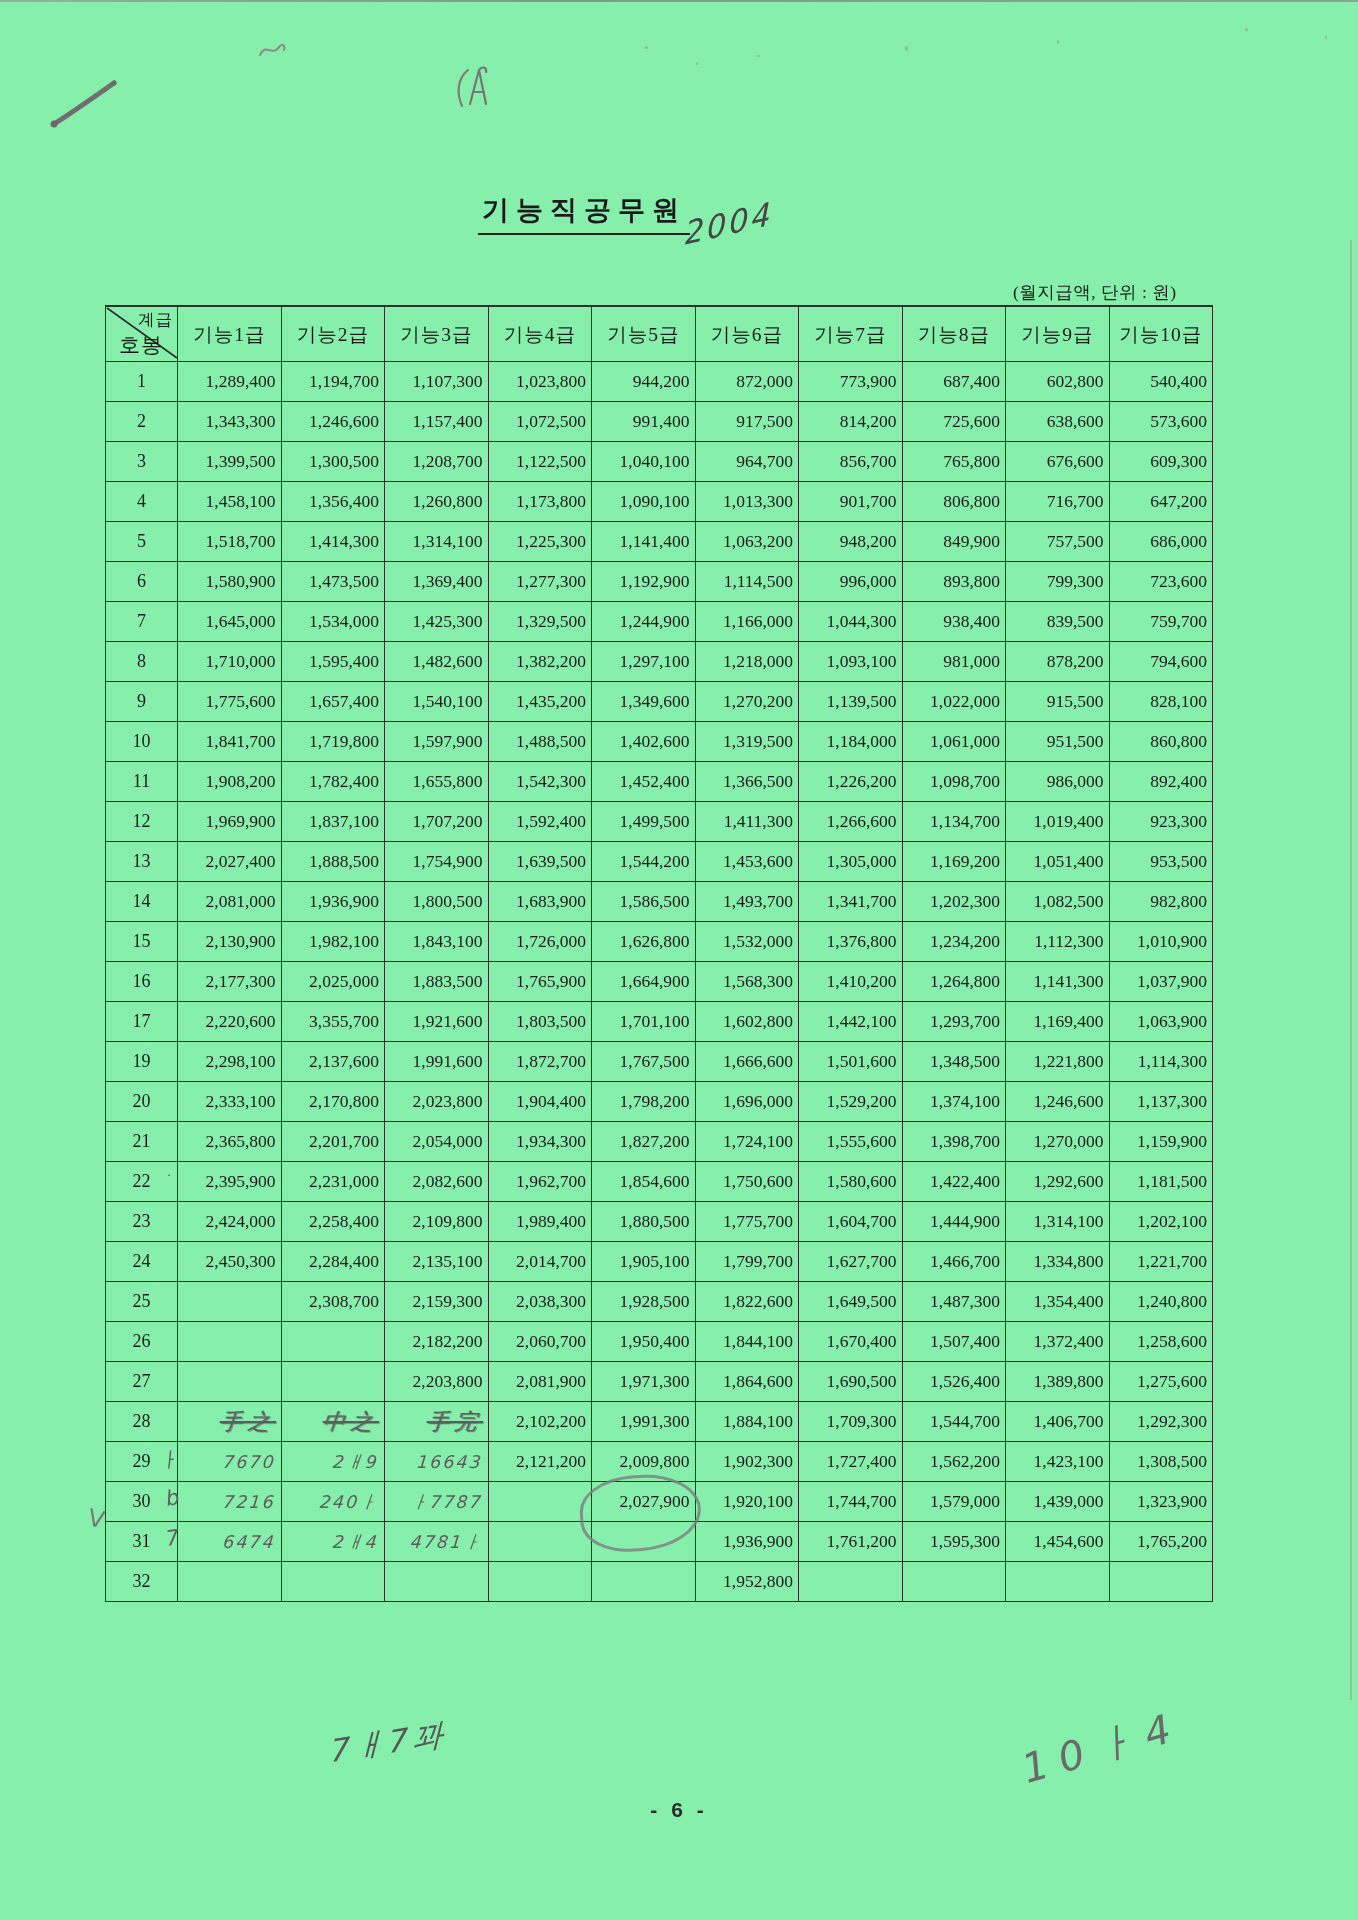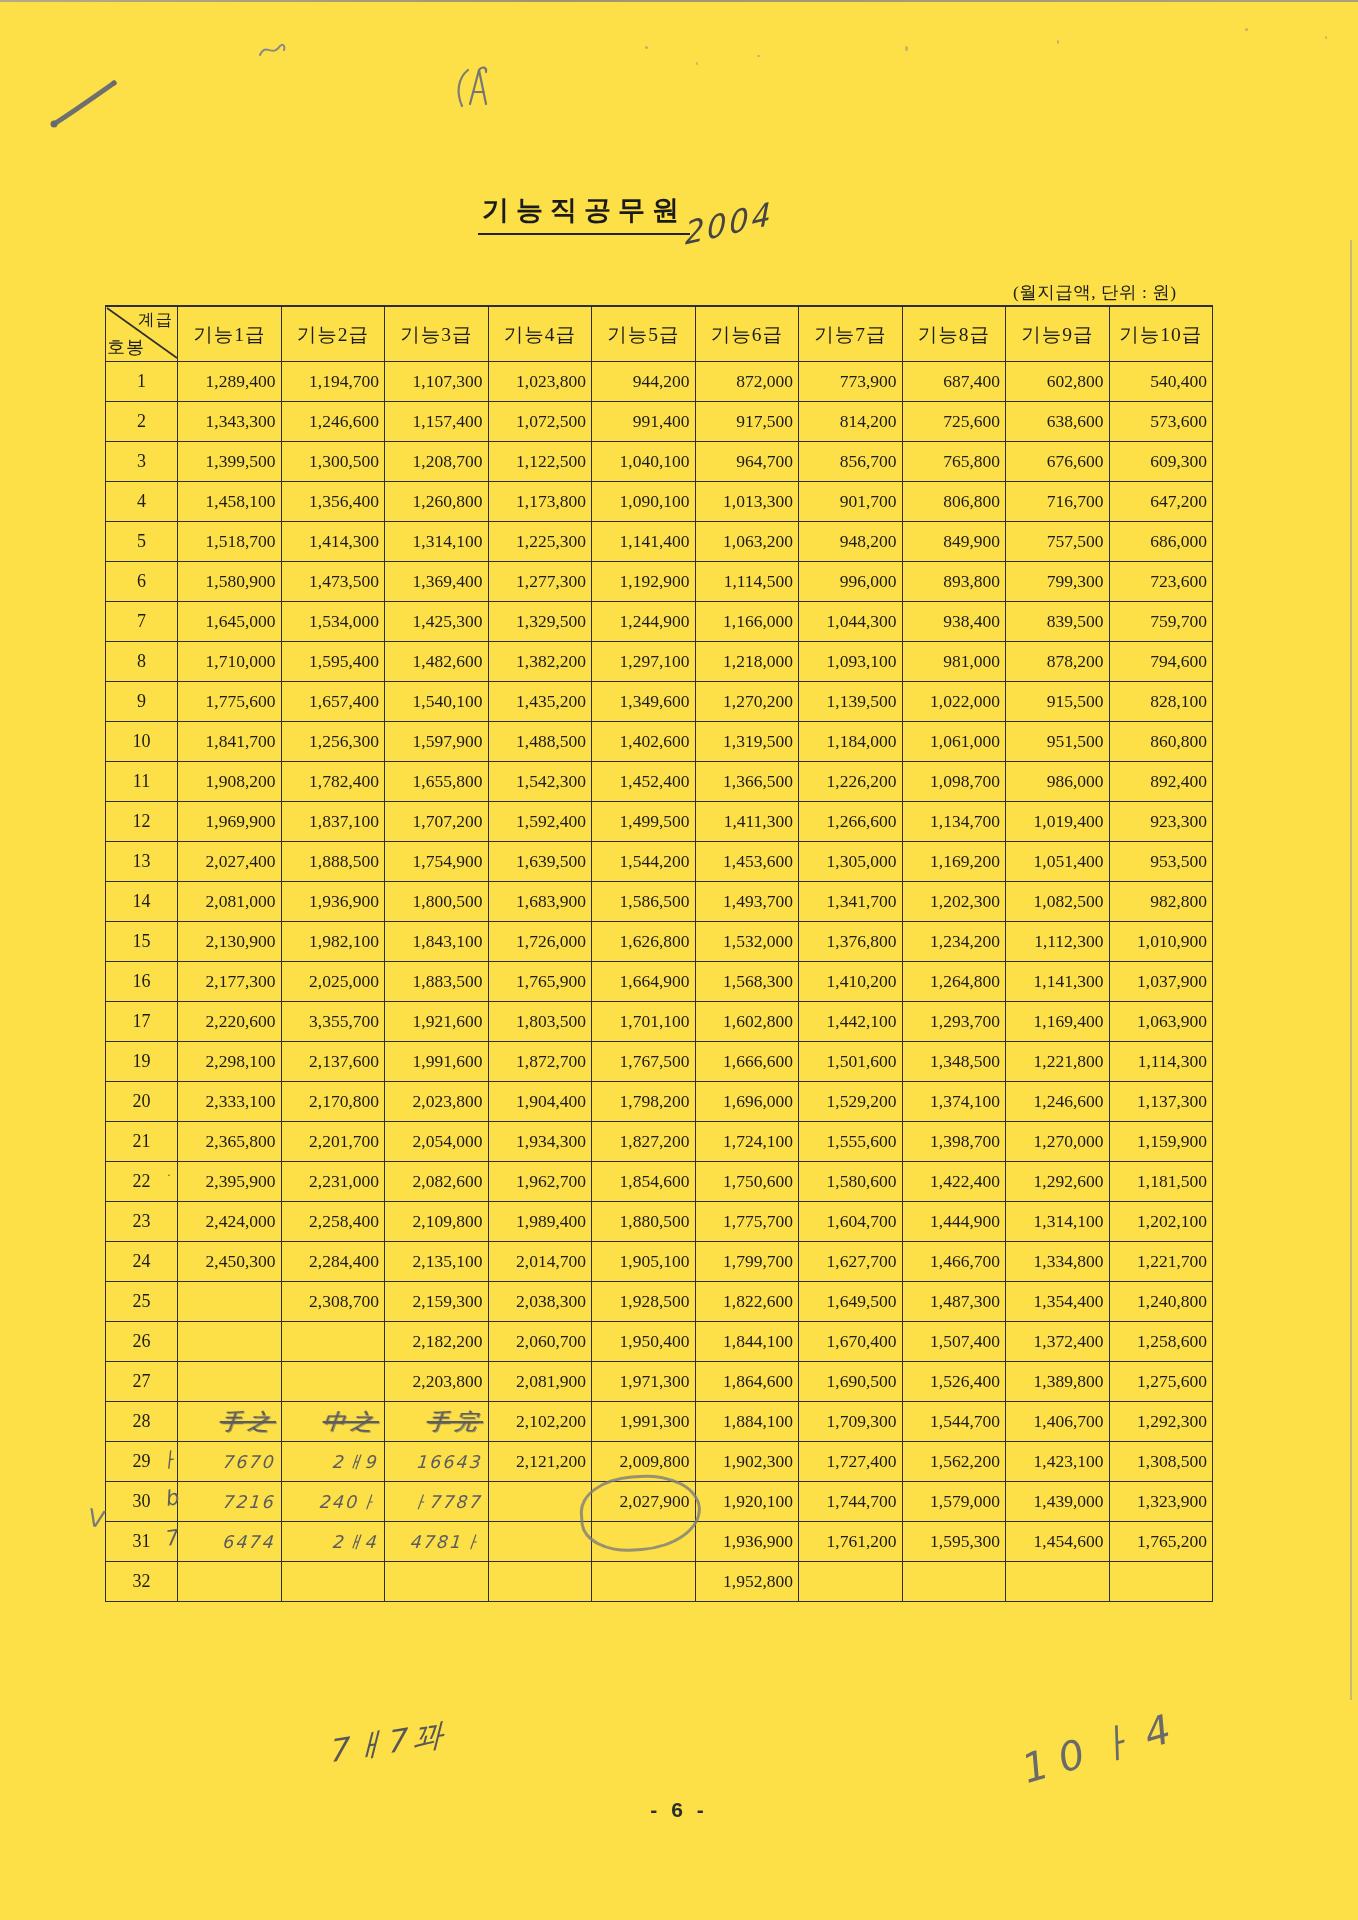--- a/index.html
+++ b/index.html
@@ -1,20 +1,20 @@
 <!DOCTYPE html>
 <html><head>
 <meta charset="utf-8">
 <style>
   html,body{margin:0;padding:0;background:#e8e8e6;}
   .page{
     position:relative;
     width:1358px;height:1920px;
     margin:0 auto;
-    background:#fde047;
+    background:#86efac;
     overflow:hidden;
     font-family:"Liberation Serif","DejaVu Serif",serif;
     color:#1b1b1b;
   }
   .scan-top-edge{
     position:absolute;top:0;left:0;width:100%;height:2px;
     background:linear-gradient(to right,#9a9a9a 0%,#7d7d7d 40%,#8d8d8d 100%);
     opacity:.75;
   }
   .scan-right-edge{
@@ -51,21 +51,21 @@
     height:52px;font-size:19.5px;font-weight:500;
     text-align:center;letter-spacing:1px;
     border-top-width:2px;
   }
   th.corner{position:relative;padding:0;}
   th.corner svg{position:absolute;left:0;top:0;}
   th.corner .corner-top{
     position:absolute;right:4px;top:2px;font-size:16.5px;font-weight:500;
   }
   th.corner .corner-bottom{
-    position:absolute;left:1px;bottom:2px;font-size:18px;font-weight:500;
+    position:absolute;left:13px;bottom:2px;font-size:21px;font-weight:500;
   }
   table.salary td{
     height:39px;font-size:17.5px;
     text-align:right;padding:0 5px 0 0;
     white-space:nowrap;
   }
   table.salary td.no{
     text-align:center;padding:0;font-size:18px;position:relative;
   }
   td .row-mark{
@@ -304,21 +304,21 @@
             <td>1,349,600</td>
             <td>1,270,200</td>
             <td>1,139,500</td>
             <td>1,022,000</td>
             <td>915,500</td>
             <td>828,100</td>
           </tr>
           <tr>
             <td class="no">10</td>
             <td>1,841,700</td>
-            <td>1,256,300</td>
+            <td>1,719,800</td>
             <td>1,597,900</td>
             <td>1,488,500</td>
             <td>1,402,600</td>
             <td>1,319,500</td>
             <td>1,184,000</td>
             <td>1,061,000</td>
             <td>951,500</td>
             <td>860,800</td>
           </tr>
           <tr>

